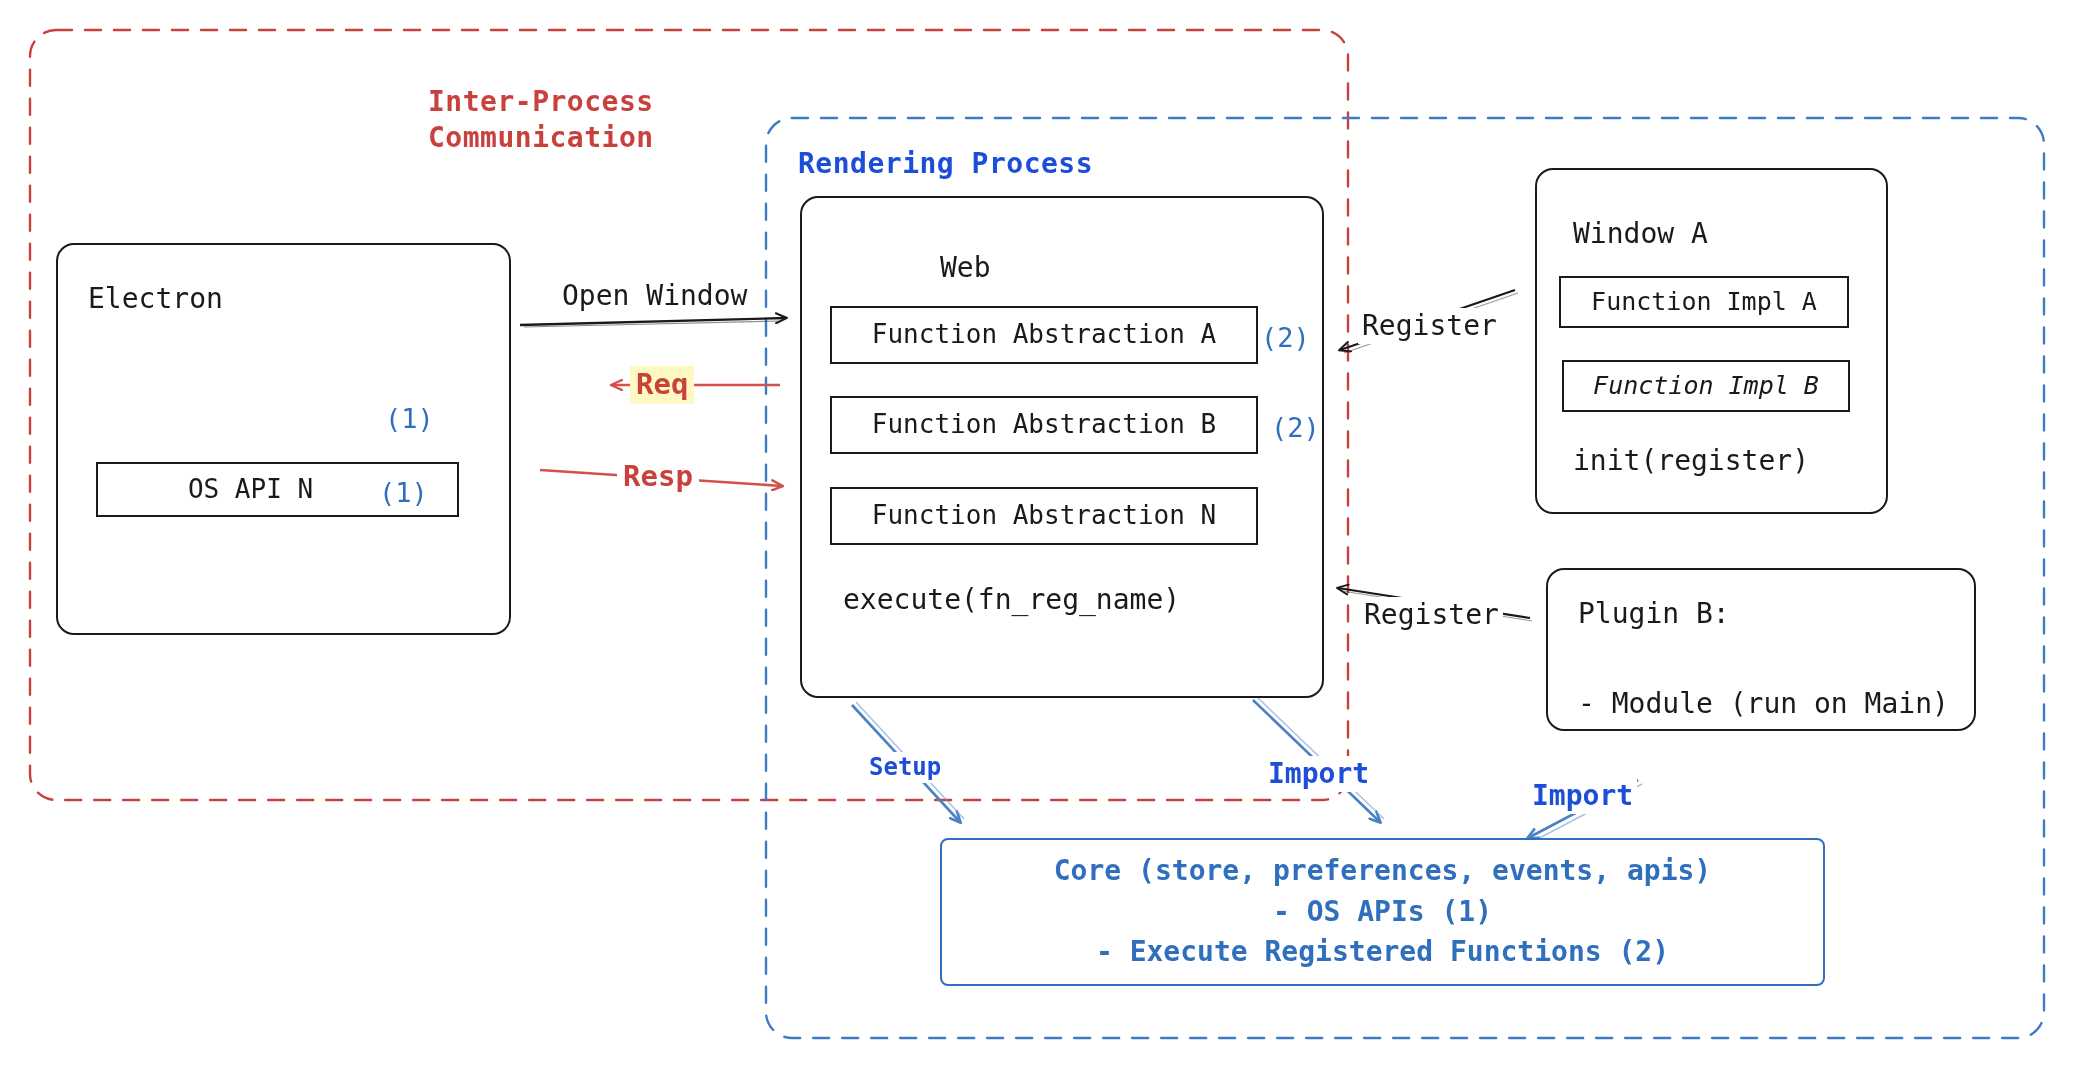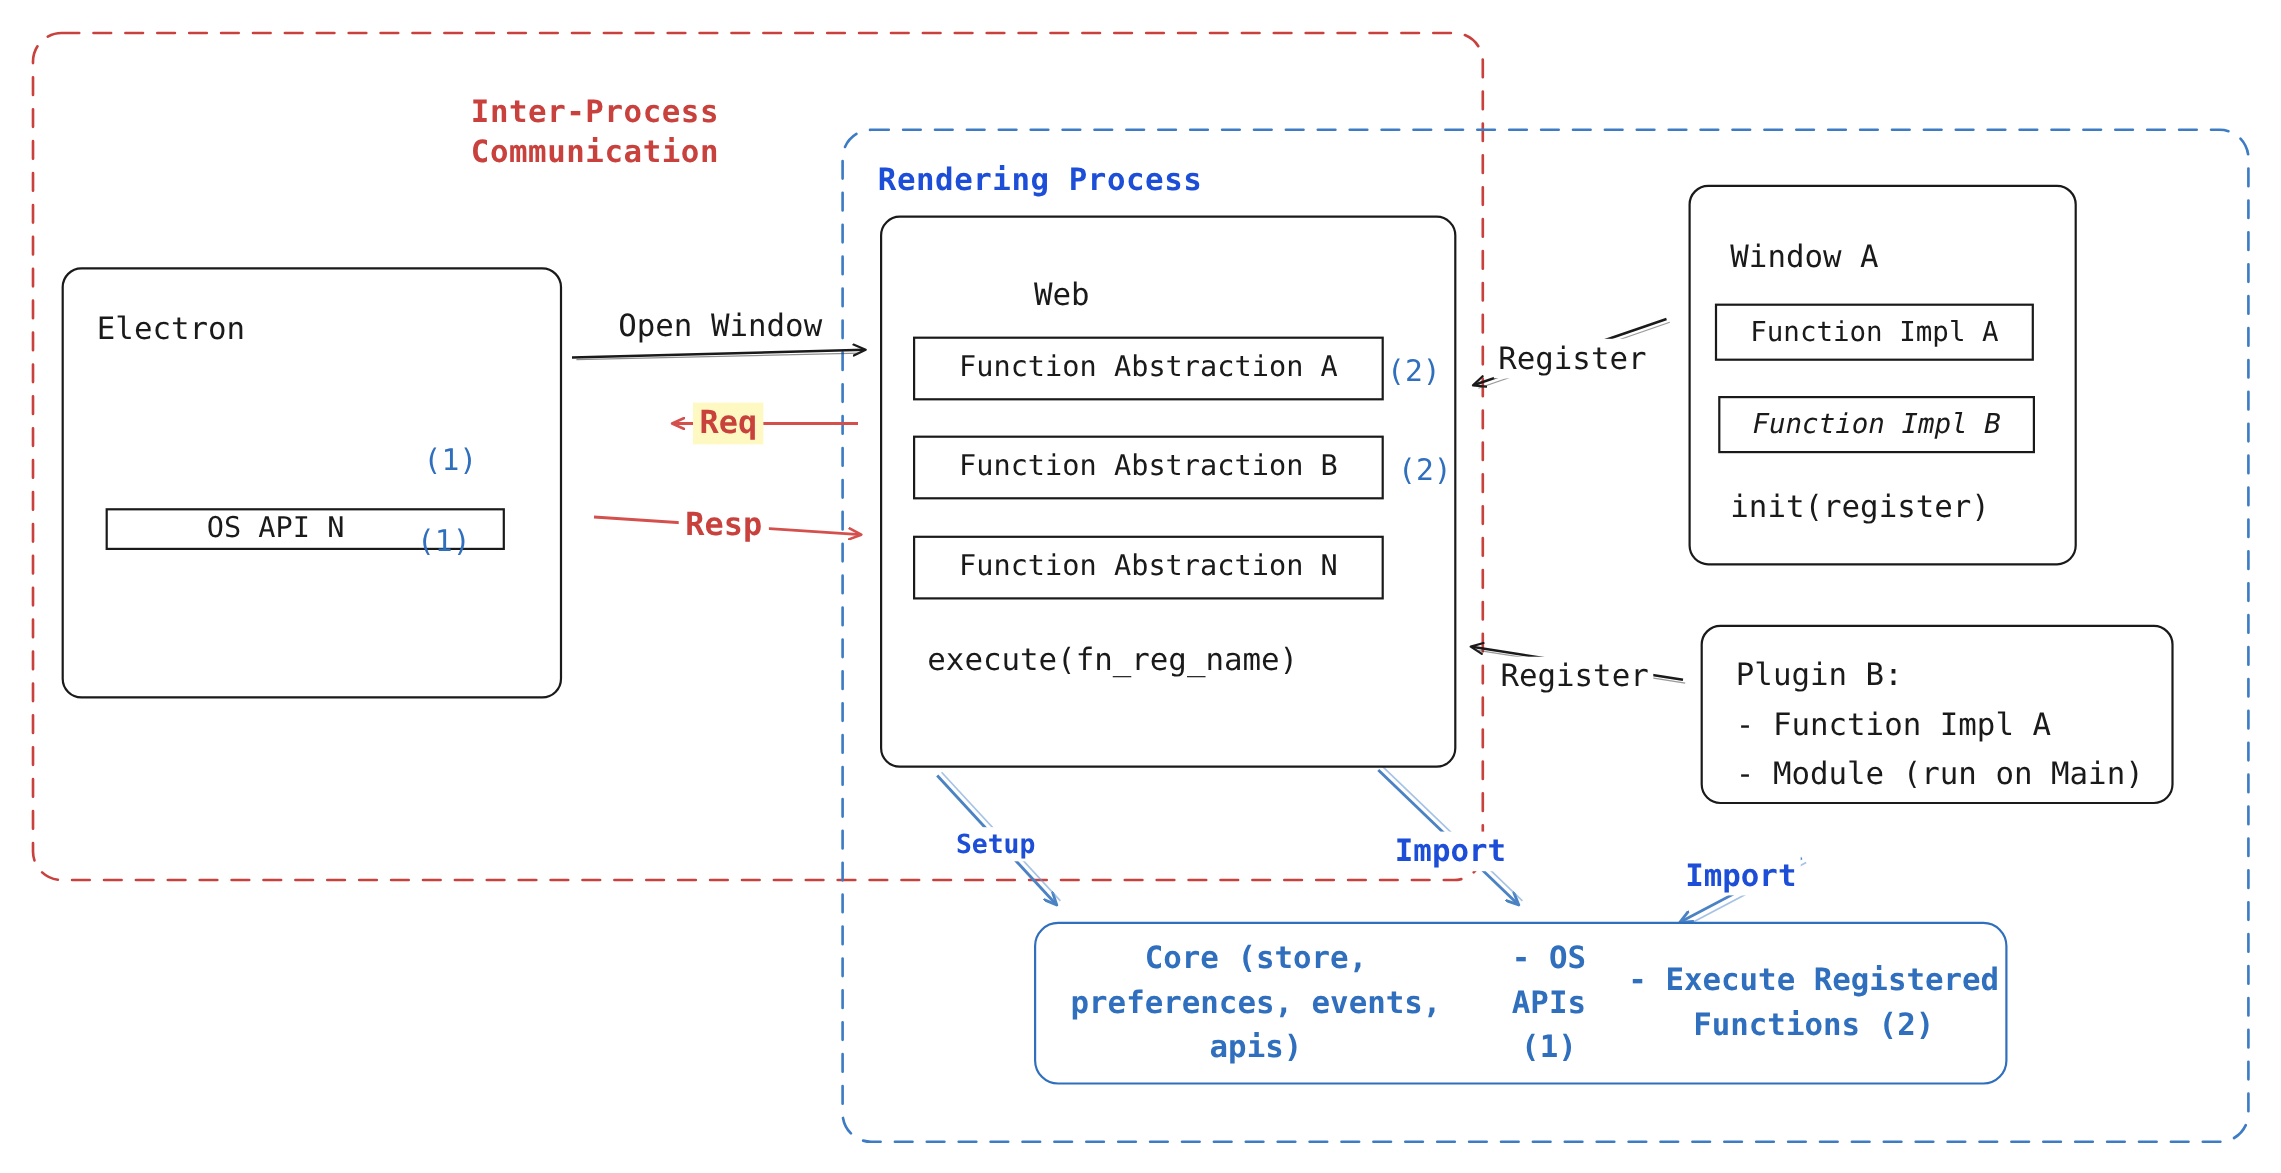--- a/index.html
+++ b/index.html
@@ -63,23 +63,24 @@
   .marker {
     position: absolute;
     font-family: "DejaVu Sans Mono", "Liberation Mono", monospace;
     color: #2f6fbd;
     white-space: pre;
   }
   .core-box {
     position: absolute;
     box-sizing: border-box;
     border: 2.6px solid #2f6fbd;
-    border-radius: 22px;
+    border-radius: 8px;
     background: #ffffff;
     display: flex;
+    flex-direction: column;
     align-items: center;
     justify-content: center;
     color: #2f6fbd;
     font-weight: bold;
     font-family: "DejaVu Sans Mono", "Liberation Mono", monospace;
     line-height: 1.45;
     text-align: center;
   }
   .txt-black { color: #1a1a1a; }
   .txt-red   { color: #c8413d; }
@@ -135,21 +136,21 @@
 Communication</div>
 
   <div class="edge-label txt-blue bold" style="left:798px; top:146px; font-size:28px; letter-spacing:0.5px;">Rendering Process</div>
 
   <div class="node" style="left:56px; top:243px; width:455px; height:392px;">
   </div>
   <div class="node-label" style="left:88px; top:281px; font-size:28px;">Electron</div>
 
   <div class="marker" style="left:385px; top:403px; font-size:27px;">(1)</div>
 
-  <div class="chip" style="left:96px; top:462px; width:363px; height:38px; font-size:26px;">
+  <div class="chip" style="left:96px; top:462px; width:363px; height:55px; font-size:26px;">
     <span style="margin-right:54px;">OS API N</span>
   </div>
   <div class="marker" style="left:379px; top:477px; font-size:27px;">(1)</div>
 
   <div class="node" style="left:800px; top:196px; width:524px; height:502px;">
   </div>
   <div class="node-label" style="left:940px; top:250px; font-size:28px;">Web</div>
 
   <div class="chip" style="left:830px; top:306px; width:428px; height:58px; font-size:26px;">
     <span>Function Abstraction A</span>
@@ -177,21 +178,20 @@
 
   <div class="chip" style="left:1562px; top:360px; width:288px; height:52px; font-size:25px;font-style:italic;">
     <span>Function Impl B</span>
   </div>
 
   <div class="node-label" style="left:1573px; top:443px; font-size:28px;">init(register)</div>
 
   <div class="node" style="left:1546px; top:568px; width:430px; height:163px;">
   </div>
   <div class="node-label" style="left:1578px; top:596px; font-size:28px;">Plugin B:</div>
-  <div class="node-label" style="left:1578px; top:641px; font-size:28px;">- Function Impl A</div>
   <div class="node-label" style="left:1578px; top:686px; font-size:28px;">- Module (run on Main)</div>
 
   <div class="edge-label txt-black" style="left:562px; top:278px; font-size:28px;">Open Window</div>
 
   <div class="edge-label txt-red bold" style="left:630px; top:366px; font-size:29px; background:#fef9c3; padding:0 6px;">Req</div>
 
   <div class="edge-label txt-red bold" style="left:617px; top:458px; font-size:29px; background:#ffffff; padding:0 6px;">Resp</div>
 
   <div class="edge-label txt-black" style="left:1358px; top:308px; font-size:28px; background:#ffffff; padding:0 4px;">Register</div>
 

